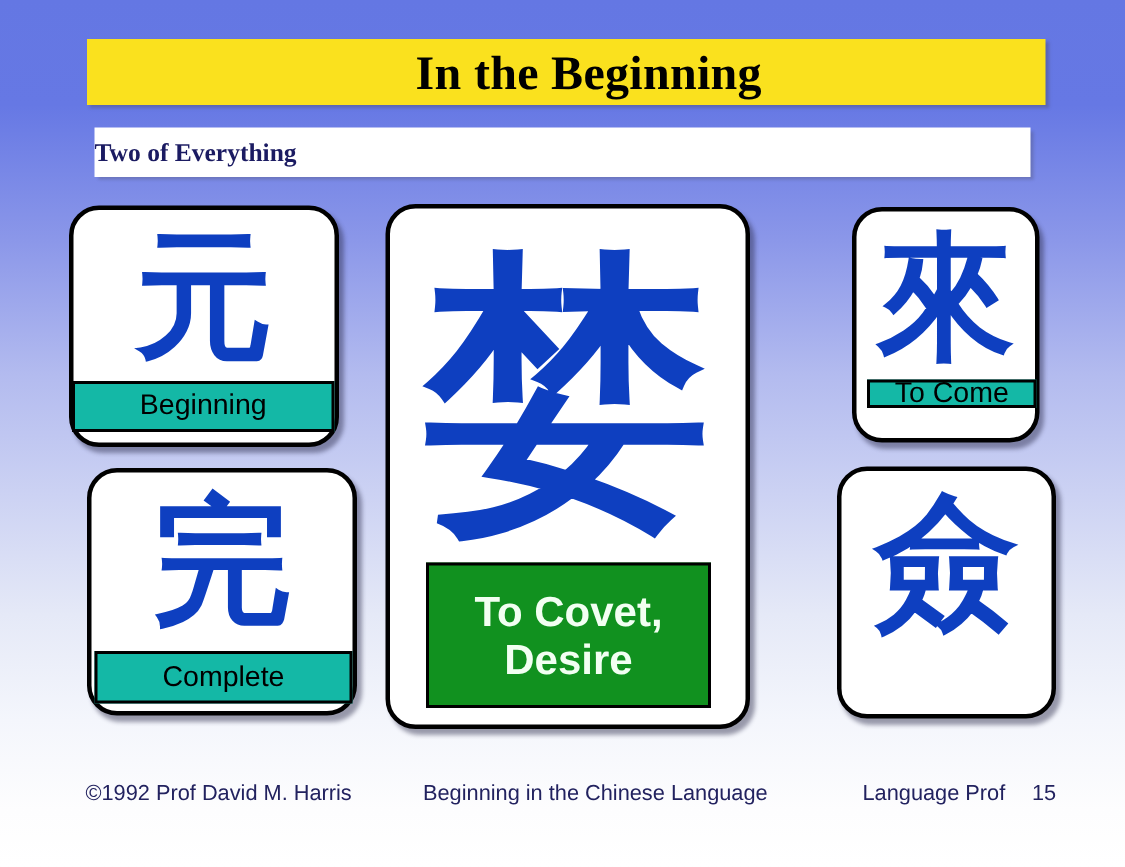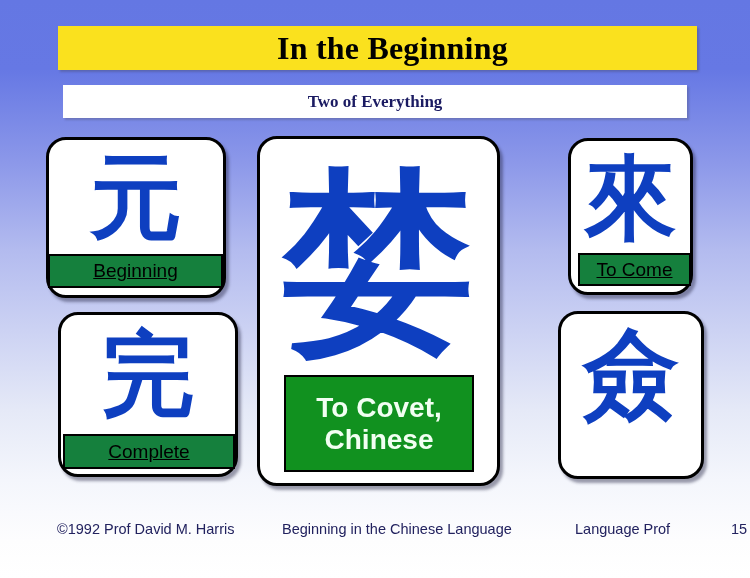--- a/index.html
+++ b/index.html
@@ -57,21 +57,21 @@
   #subtitle-bar {
     position: absolute;
     left: 63px;
     top: 85px;
     width: 624px;
     height: 33px;
     background: #ffffff;
     box-shadow: 2px 2px 2px rgba(70,70,90,0.30);
     display: flex;
     align-items: center;
-    justify-content: center;
+    justify-content: flex-start;
   }
   #subtitle-text {
     font-family: "Liberation Serif", "DejaVu Serif", serif;
     font-weight: bold;
     font-size: 17px;
     color: #1b1b62;
     white-space: nowrap;
   }
 
   
@@ -100,24 +100,23 @@
     position: absolute;
     border: 2px solid #000000;
     box-sizing: border-box;
     display: flex;
     align-items: center;
     justify-content: center;
     text-align: center;
     line-height: 1.12;
   }
   .label-yellow {
-    background: #15803d;
+    background: #14b8a6;
     color: #000000;
     font-size: 19px;
-    text-decoration: underline;
   }
   .label-green {
     background: #11911f;
     color: #f2fff2;
     font-weight: bold;
     font-size: 28px;
   }
 
   
   #card-beginning { left: 46px; top: 137px; width: 180px; height: 161px; }
@@ -130,21 +129,21 @@
   #card-complete .label { left: 2px; top: 119px; width: 172px; height: 35px; }
 
   
   #card-covet { left: 257px; top: 136px; width: 243px; height: 350px; }
   #card-covet .glyph { top: 20px; height: 205px; font-size: 190px; }
   #card-covet .label { left: 24px; top: 236px; width: 190px; height: 97px; flex-direction: column; }
 
   
   #card-tocome { left: 568px; top: 138px; width: 125px; height: 157px; }
   #card-tocome .glyph { top: 6px; height: 104px; font-size: 92px; }
-  #card-tocome .label { left: 7px; top: 112px; width: 113px; height: 33px; }
+  #card-tocome .label { left: 7px; top: 112px; width: 113px; height: 19px; }
 
   
   #card-together { left: 558px; top: 311px; width: 146px; height: 168px; }
   #card-together .glyph { top: 6px; height: 108px; font-size: 96px; }
   #card-together .label { left: 9px; top: 123px; width: 129px; height: 34px; }
 
   
   #footer {
     position: absolute;
     left: 0;
@@ -153,21 +152,21 @@
     height: 22px;
     display: flex;
     align-items: center;
     color: #22225f;
     font-size: 14.5px;
     white-space: nowrap;
   }
   #footer-copyright { position: absolute; left: 57px; }
   #footer-center    { position: absolute; left: 282px; }
   #footer-page      { position: absolute; left: 575px; }
-  #footer-page-num  { position: absolute; left: 688px; margin-left: 43px; }
+  #footer-page-num  { position: absolute; left: 688px; }
 </style>
 </head>
 <body>
 
 <div id="slide">
 
   <div id="title-bar">
     <span id="title-text">In the Beginning</span>
   </div>
 
@@ -182,21 +181,21 @@
 
   <div class="card" id="card-complete">
     <div class="glyph">完</div>
     <div class="label label-yellow">Complete</div>
   </div>
 
   <div class="card" id="card-covet">
     <div class="glyph">婪</div>
     <div class="label label-green">
       <span>To Covet,</span>
-      <span>Chinese</span>
+      <span>Desire</span>
     </div>
   </div>
 
   <div class="card" id="card-tocome">
     <div class="glyph">來</div>
     <div class="label label-yellow">To Come</div>
   </div>
 
   <div class="card" id="card-together">
     <div class="glyph">僉</div>

